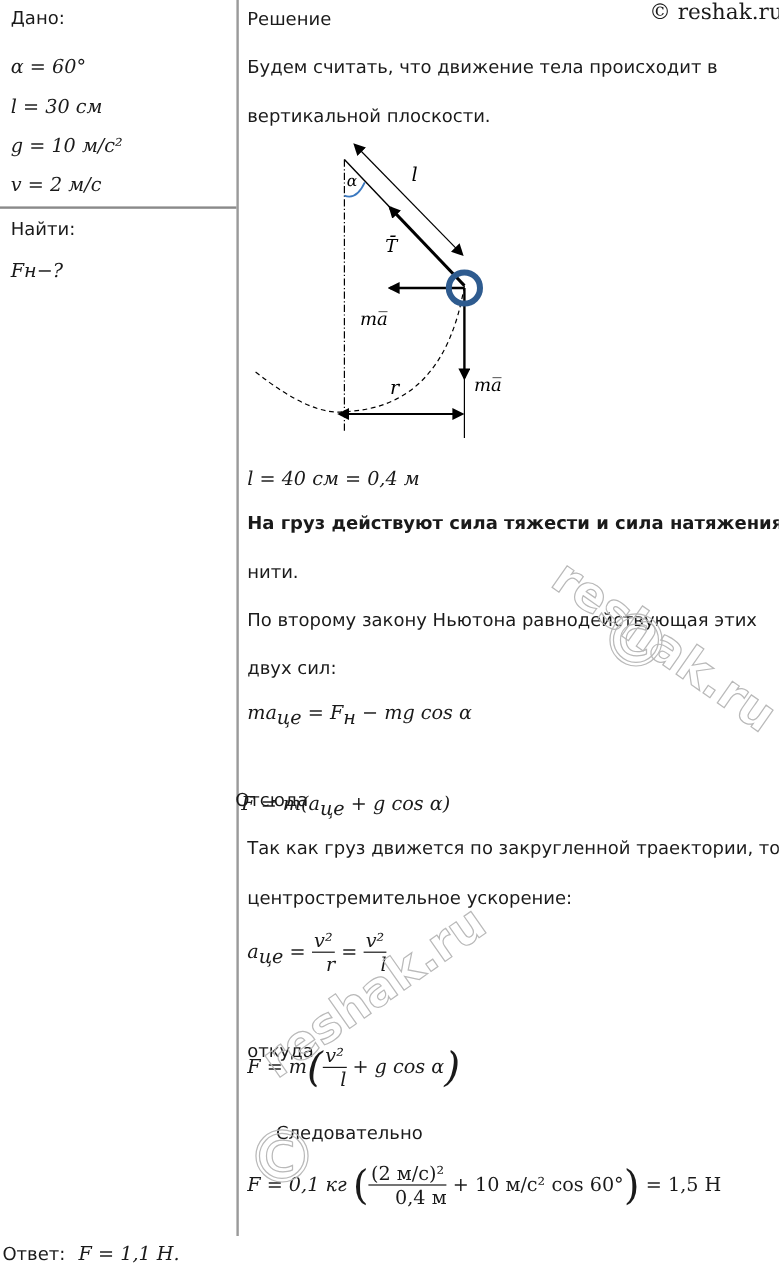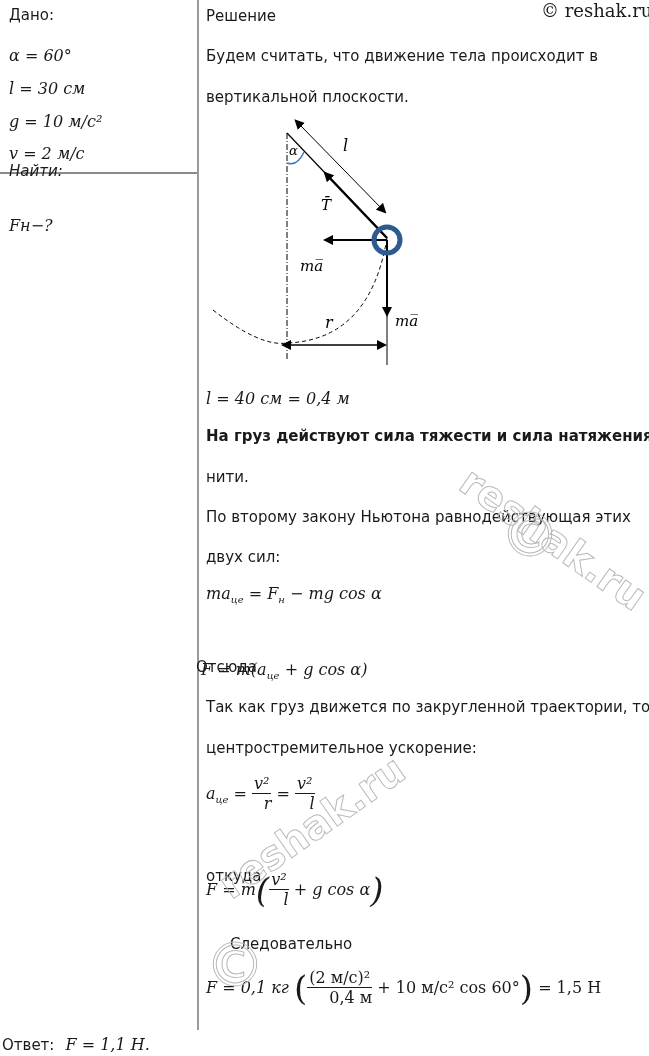--- a/index.html
+++ b/index.html
@@ -8,36 +8,36 @@
   .sans { font-family:"DejaVu Sans", sans-serif; font-size:15px; }
   .math { font-family:"DejaVu Serif", serif; font-size:16px; }
   .it { font-style:italic; }
   .abs { position:absolute; white-space:nowrap; }
   .vdiv { position:absolute; left:197px; top:0; width:2px; height:1030px; background:#9a9a9a; }
   .hdiv { position:absolute; left:0; top:172px; width:197px; height:2px; background:#8a8a8a; }
   .wm { position:absolute; color:transparent; -webkit-text-stroke:1px #b9b9b9; font-family:"DejaVu Sans", sans-serif; font-weight:bold; }
   .frac { display:inline-block; vertical-align:middle; text-align:right; }
   .frac .num { display:block; border-bottom:1px solid #1a1a1a; padding:0 2px; line-height:18px; }
   .frac .den { display:block; line-height:20px; }
-  sub { font-size:10px; }
+  sub { font-size:16px; }
   .paren { font-size:34px; vertical-align:middle; font-weight:lighter; }
 </style>
 </head>
 <body>
 
 <div class="vdiv"></div>
 <div class="hdiv"></div>
 
 <div class="abs sans" style="left:9px;top:6px;text-align:center;">Дано:</div>
 <div class="abs math it" style="left:9px;top:46px;">α = 60°</div>
 <div class="abs math it" style="left:9px;top:79px;">l = 30 см</div>
 <div class="abs math it" style="left:9px;top:112px;">g = 10 м/с²</div>
 <div class="abs math it" style="left:9px;top:144px;">v = 2 м/с</div>
 
-<div class="abs sans" style="left:9px;top:162px;font-style:italic;">Найти:</div>
+<div class="abs sans" style="left:9px;top:182px;">Найти:</div>
 <div class="abs math it" style="left:9px;top:216px;">Fн−?</div>
 
 <div class="abs math" style="left:541px;top:0px;font-size:18px;">© reshak.ru</div>
 
 <div class="abs sans" style="left:206px;top:7px;">Решение</div>
 <div class="abs sans" style="left:206px;top:47px;">Будем считать, что движение тела происходит в</div>
 <div class="abs sans" style="left:206px;top:88px;">вертикальной плоскости.</div>
 
 <svg class="abs" style="left:200px;top:115px;" width="250" height="260" viewBox="0 0 250 260">
   <defs>

